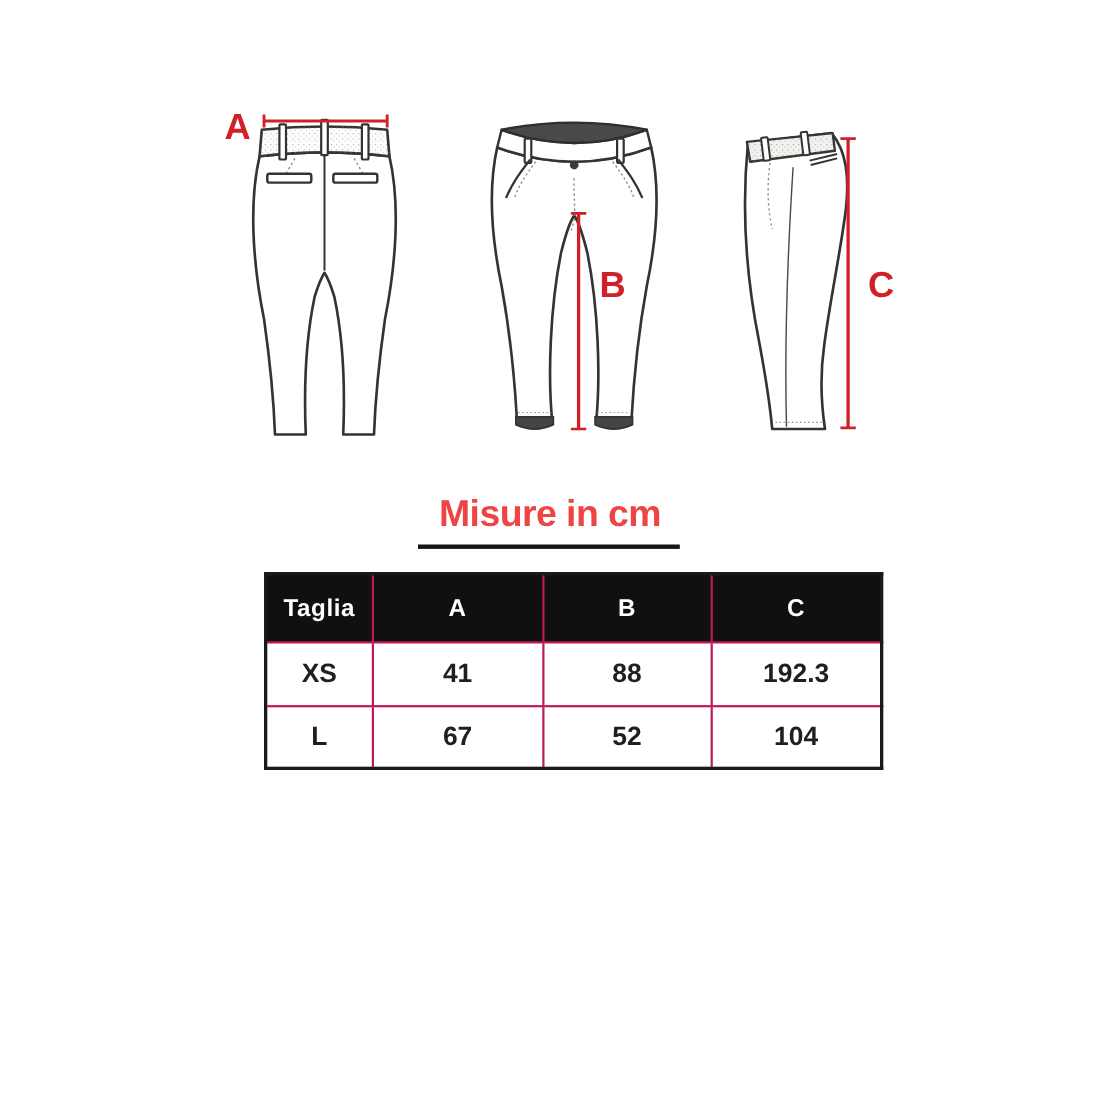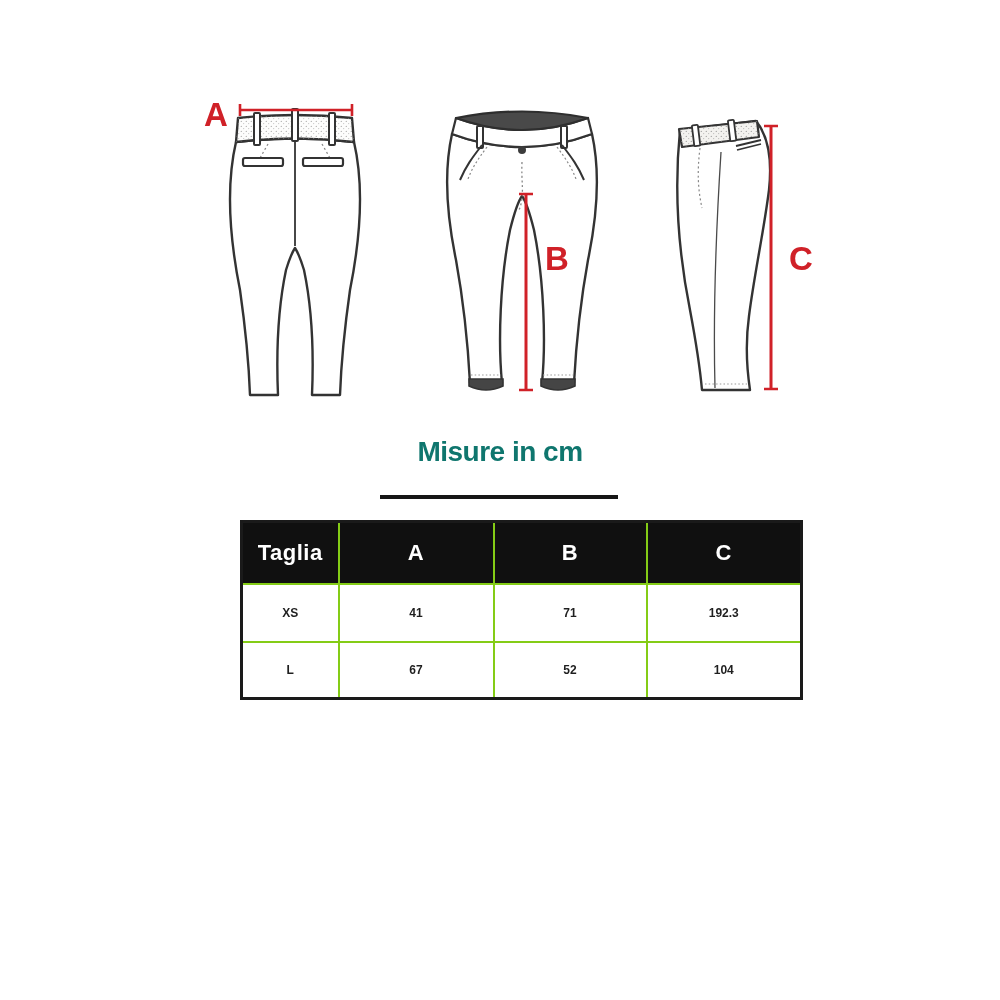--- a/index.html
+++ b/index.html
@@ -19,57 +19,57 @@
     font-family:"Liberation Sans",sans-serif;
     font-weight:bold;
     font-size:33px;
     text-anchor:middle;
   }
   .title-wrap{
     position:absolute;left:0;top:436px;width:1000px;
     text-align:center;
   }
   .page-title{
-    margin:0;
-    font-size:28px;
+    margin:12px;
+    font-size:34px;
     font-weight:bold;
     letter-spacing:-0.5px;
-    color:#0f766e;
+    color:#ef4444;
   }
   .title-underline{
     position:absolute;left:380px;top:495px;
     width:238px;height:4px;background:#161616;
   }
   .size-table{
     position:absolute;left:240px;top:520px;
     width:560px;
     border-collapse:collapse;
     table-layout:fixed;
     border:3px solid #1a1a1a;
   }
   .size-table th,.size-table td{
-    border:2px solid #84cc16;
+    border:2px solid #be185d;
     text-align:center;
     vertical-align:middle;
     padding:0;
   }
   .size-table thead tr{height:62px;}
   .size-table tbody tr.row-xs{height:58px;}
   .size-table tbody tr.row-l{height:57px;}
   .size-table th{
     background:#101010;
     color:#ffffff;
     font-size:22px;
     font-weight:bold;
     letter-spacing:0.5px;
   }
   .size-table td{
     background:#ffffff;
     color:#1f1f1f;
-    font-size:12px;
+    font-size:24px;
     font-weight:bold;
   }
 </style>
 </head>
 <body>
 
 <div class="canvas">
 
   <svg class="diagram-svg" viewBox="0 0 650 320">
     <defs>
@@ -166,21 +166,21 @@
         <th>Taglia</th>
         <th>A</th>
         <th>B</th>
         <th>C</th>
       </tr>
     </thead>
     <tbody>
       <tr class="row-xs">
         <td>XS</td>
         <td>41</td>
-        <td>71</td>
+        <td>88</td>
         <td>192.3</td>
       </tr>
       <tr class="row-l">
         <td>L</td>
         <td>67</td>
         <td>52</td>
         <td>104</td>
       </tr>
     </tbody>
   </table>

